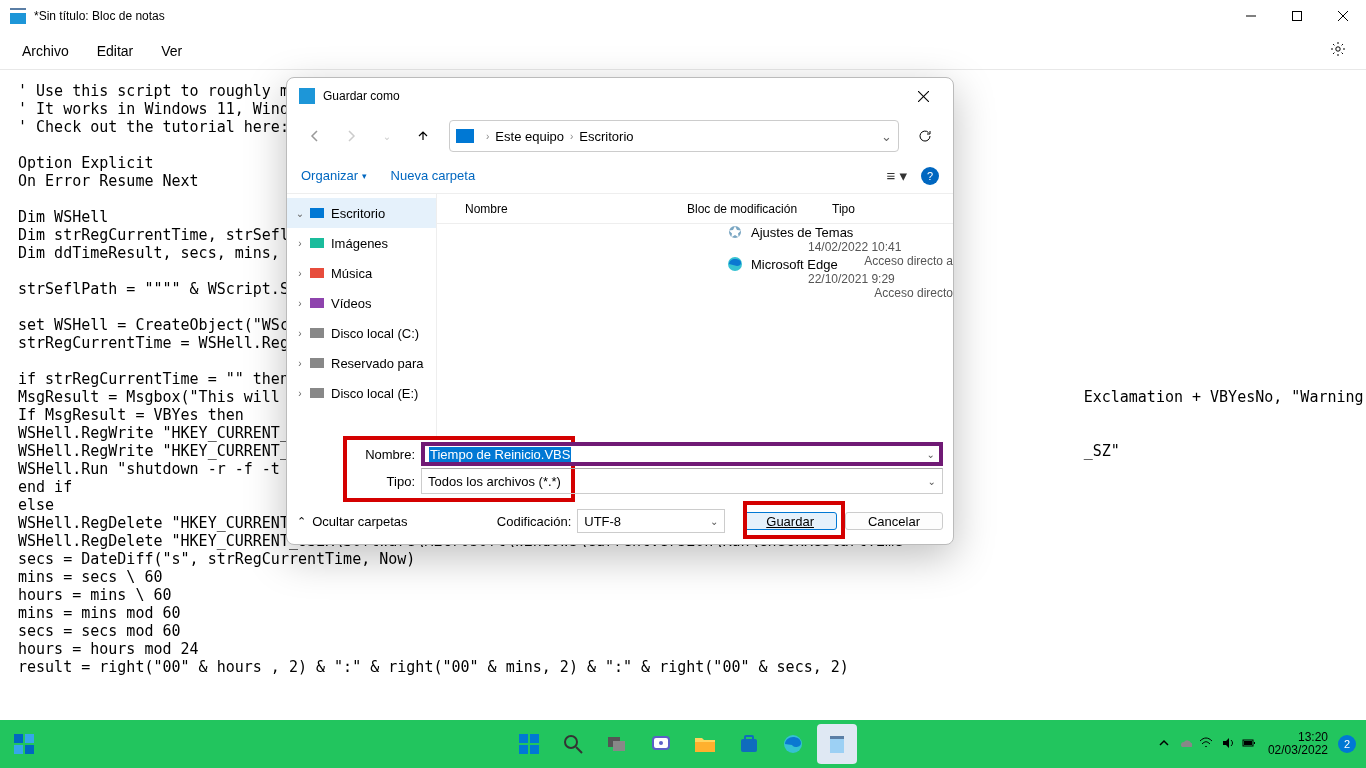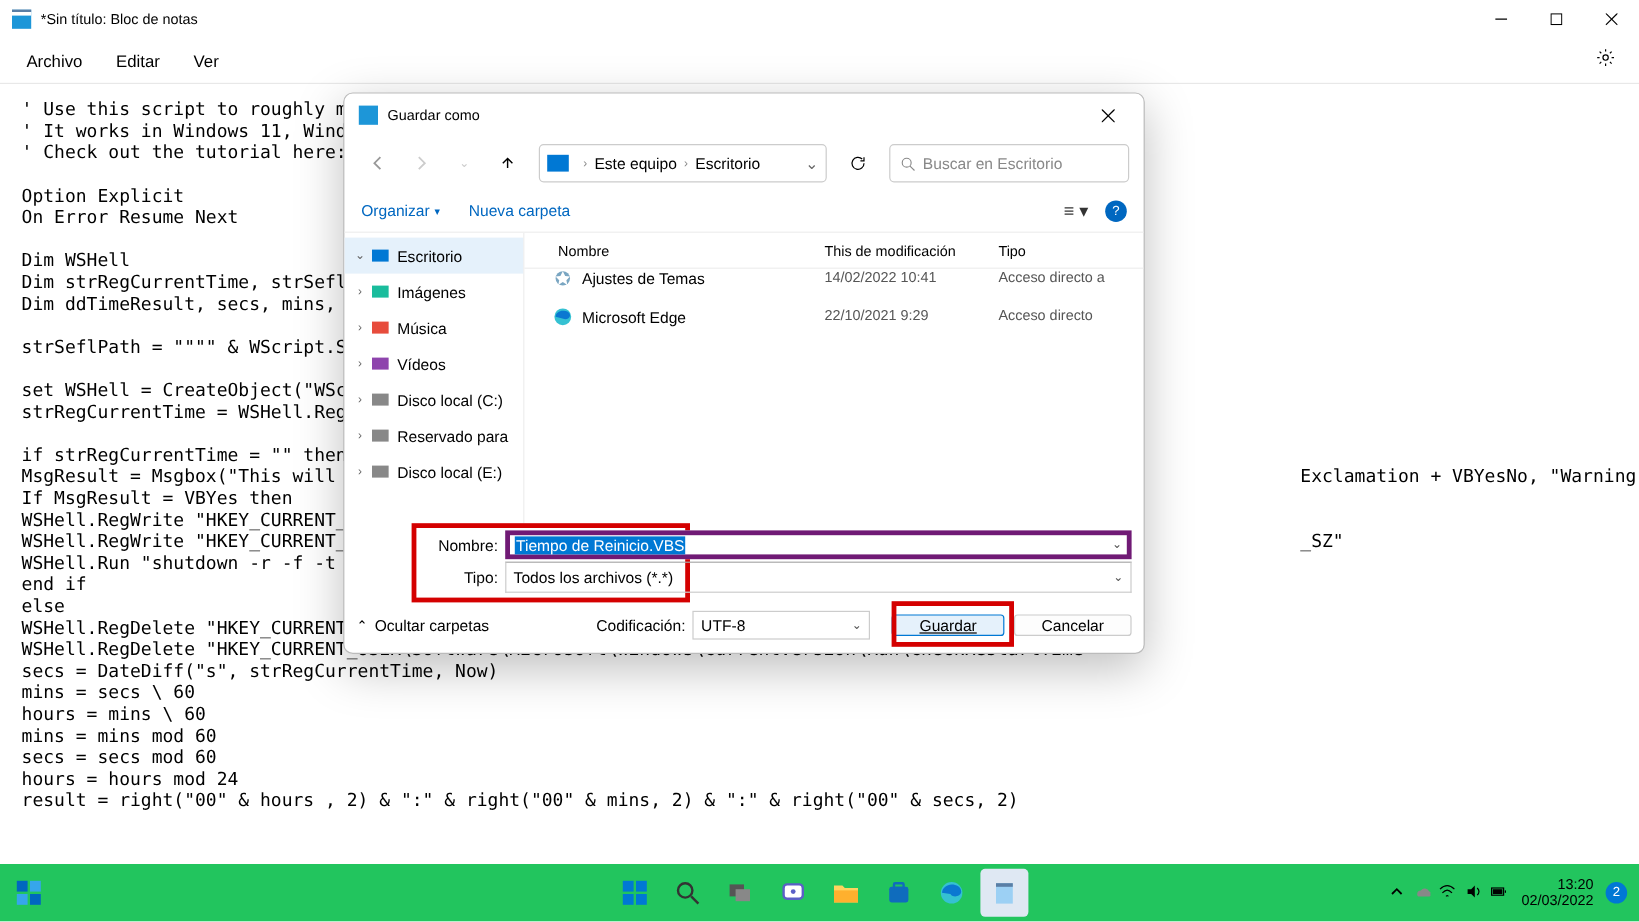--- a/index.html
+++ b/index.html
@@ -65,21 +65,21 @@
 .side-item { height:30px; display:flex; align-items:center; padding:0 6px; font-size:13px; position:relative; }
 .side-item.sel { background:#e5f1fb; }
 .side-item .chev { width:14px; text-align:center; color:#666; font-size:10px; }
 .side-item .ico { width:16px; height:16px; margin:0 6px 0 2px; display:flex; align-items:center; justify-content:center; }
 
 .dlg-files { flex:1; }
 .dlg-cols { height:30px; display:flex; align-items:center; font-size:12px; color:#000000; border-bottom:1px solid #eee; }
 .dlg-cols .c1 { width:250px; padding-left:28px; }
 .dlg-cols .c2 { width:145px; }
 .dlg-cols .c3 { flex:1; }
-.file-row { height:32px; display:flex; align-items:flex-start; font-size:13px; }
+.file-row { height:32px; display:flex; align-items:flex-end; font-size:13px;flex-direction:column; }
 .file-row .c1 { width:250px; padding-left:24px; display:flex; align-items:center; }
 .file-row .c2 { width:145px; color:#555; font-size:12px; }
 .file-row .c3 { flex:1; color:#555; font-size:12px; }
 .file-row .fico { width:16px; height:16px; margin-right:8px; }
 
 .dlg-fields { padding:4px 10px 2px 0; position:relative; }
 .hl1 { position:absolute; top:0; left:56px; width:232px; height:66px; border:4px solid #d40000; pointer-events:none; }
 .fld-row { display:flex; align-items:center; margin:2px 0; padding-left:70px; }
 .fld-label { width:58px; text-align:right; font-size:13px; margin-right:6px; }
 .fld-input { flex:1; height:24px; border:4px solid #701a75; background:#fff; display:flex; align-items:center; padding:0 4px; font-size:13px; position:relative; }
@@ -208,27 +208,20 @@
       <span>Este equipo</span>
       <span class="sep">›</span>
       <span>Escritorio</span>
       <span class="drop">⌄</span>
     </div>
     <div class="dlg-refresh">
         <svg width="14" height="14" viewBox="0 0 14 14">
           <path d="M12 7a5 5 0 11-1.5-3.5M12 2v3h-3" fill="none" stroke="#000"></path>
         </svg>
       </div>
-    <div class="dlg-search">
-      <svg viewBox="0 0 14 14">
-          <circle cx="6" cy="6" r="4" fill="none" stroke="#888"></circle>
-          <line x1="9" y1="9" x2="13" y2="13" stroke="#888"></line>
-        </svg>
-      <span>Buscar en Escritorio</span>
-    </div>
   </div>
   <div class="dlg-toolbar">
     <span class="org">Organizar</span>
     <span class="newf">Nueva carpeta</span>
     <div class="right">
       <span style="font-size:15px;color:#333">≡ ▾</span>
       <div class="dlg-help">?</div>
     </div>
   </div>
   <div class="dlg-body">
@@ -293,21 +286,21 @@
             <svg width="14" height="14">
               <rect width="14" height="10" y="2" fill="#888"></rect>
             </svg>
           </span>
           <span>Disco local (E:)</span>
         </div>
       </div>
     <div class="dlg-files">
       <div class="dlg-cols">
         <div class="c1">Nombre</div>
-        <div class="c2">This de modificación</div>
+        <div class="c2">Bloc de modificación</div>
         <div class="c3">Tipo</div>
       </div>
       <div id="filelist">
           <div class="file-row">
             <div class="c1">
               <span class="fico"><svg width="16" height="16">
                   <circle cx="8" cy="8" r="6" fill="#7aa6c2"></circle>
                   <path d="M8 2l2 4 4 .5-3 3 .8 4L8 11l-3.8 2.5.8-4-3-3L6 6z" fill="#fff"></path>
                 </svg></span>
               <span>Ajustes de Temas</span>

